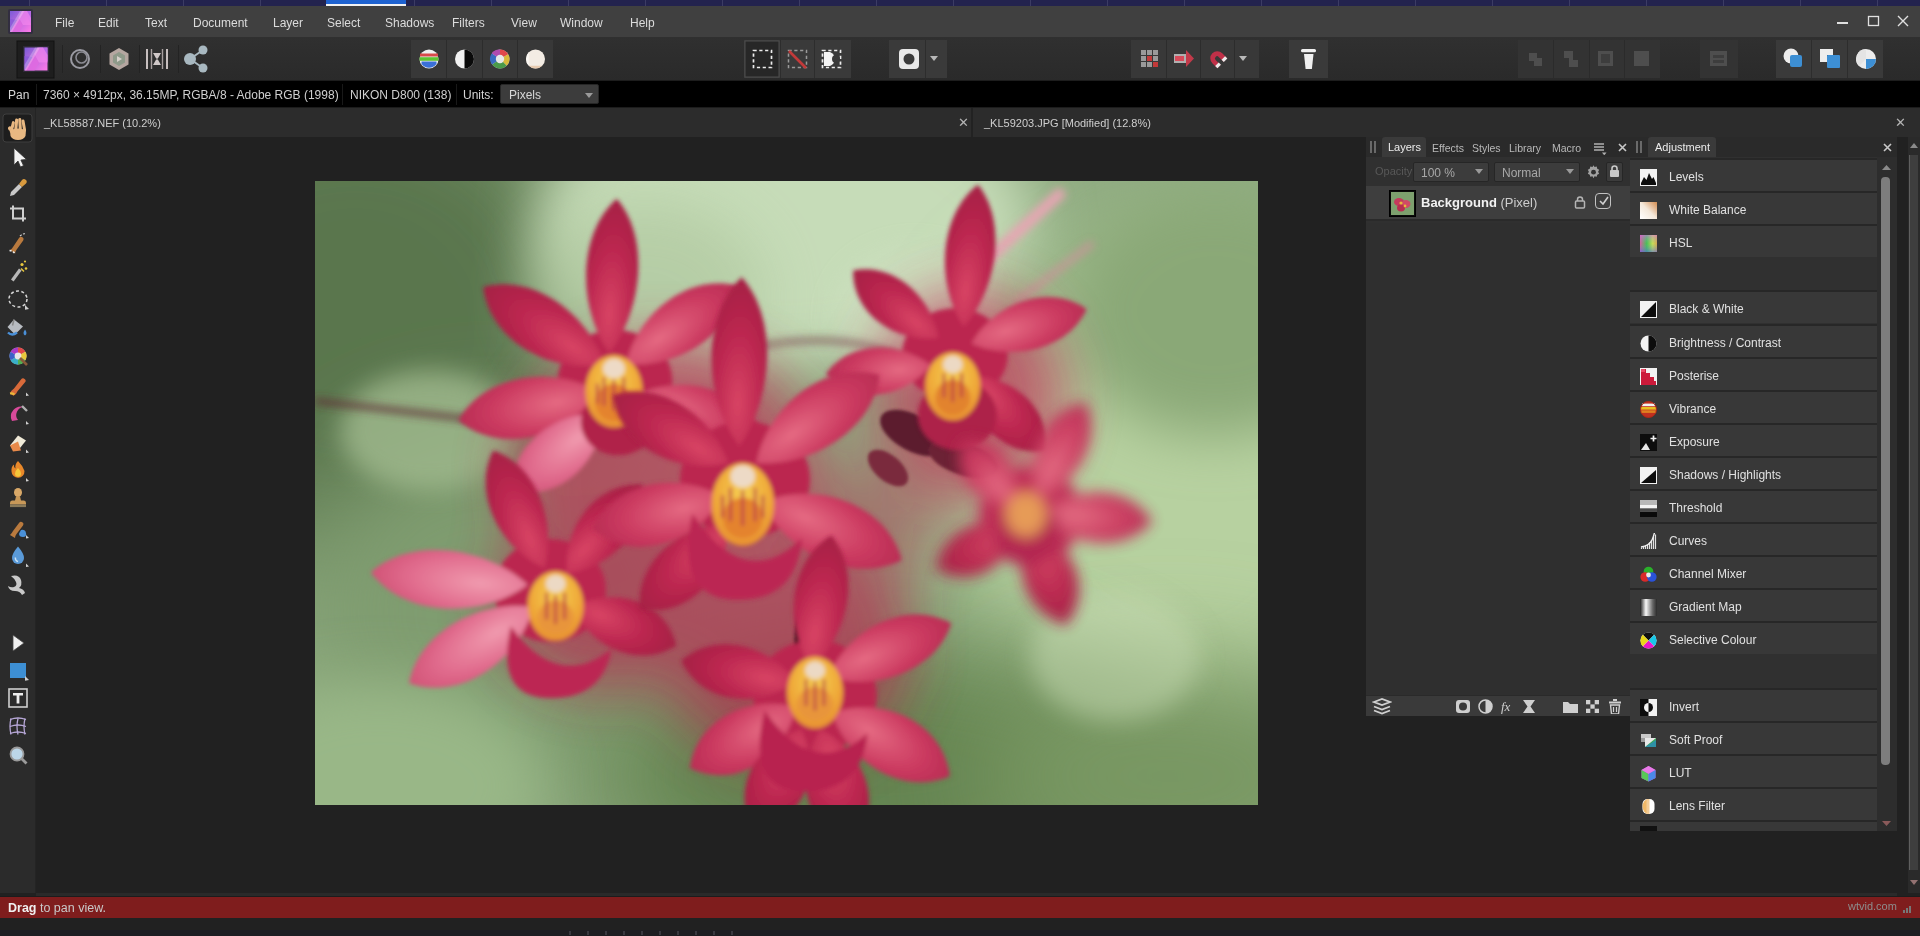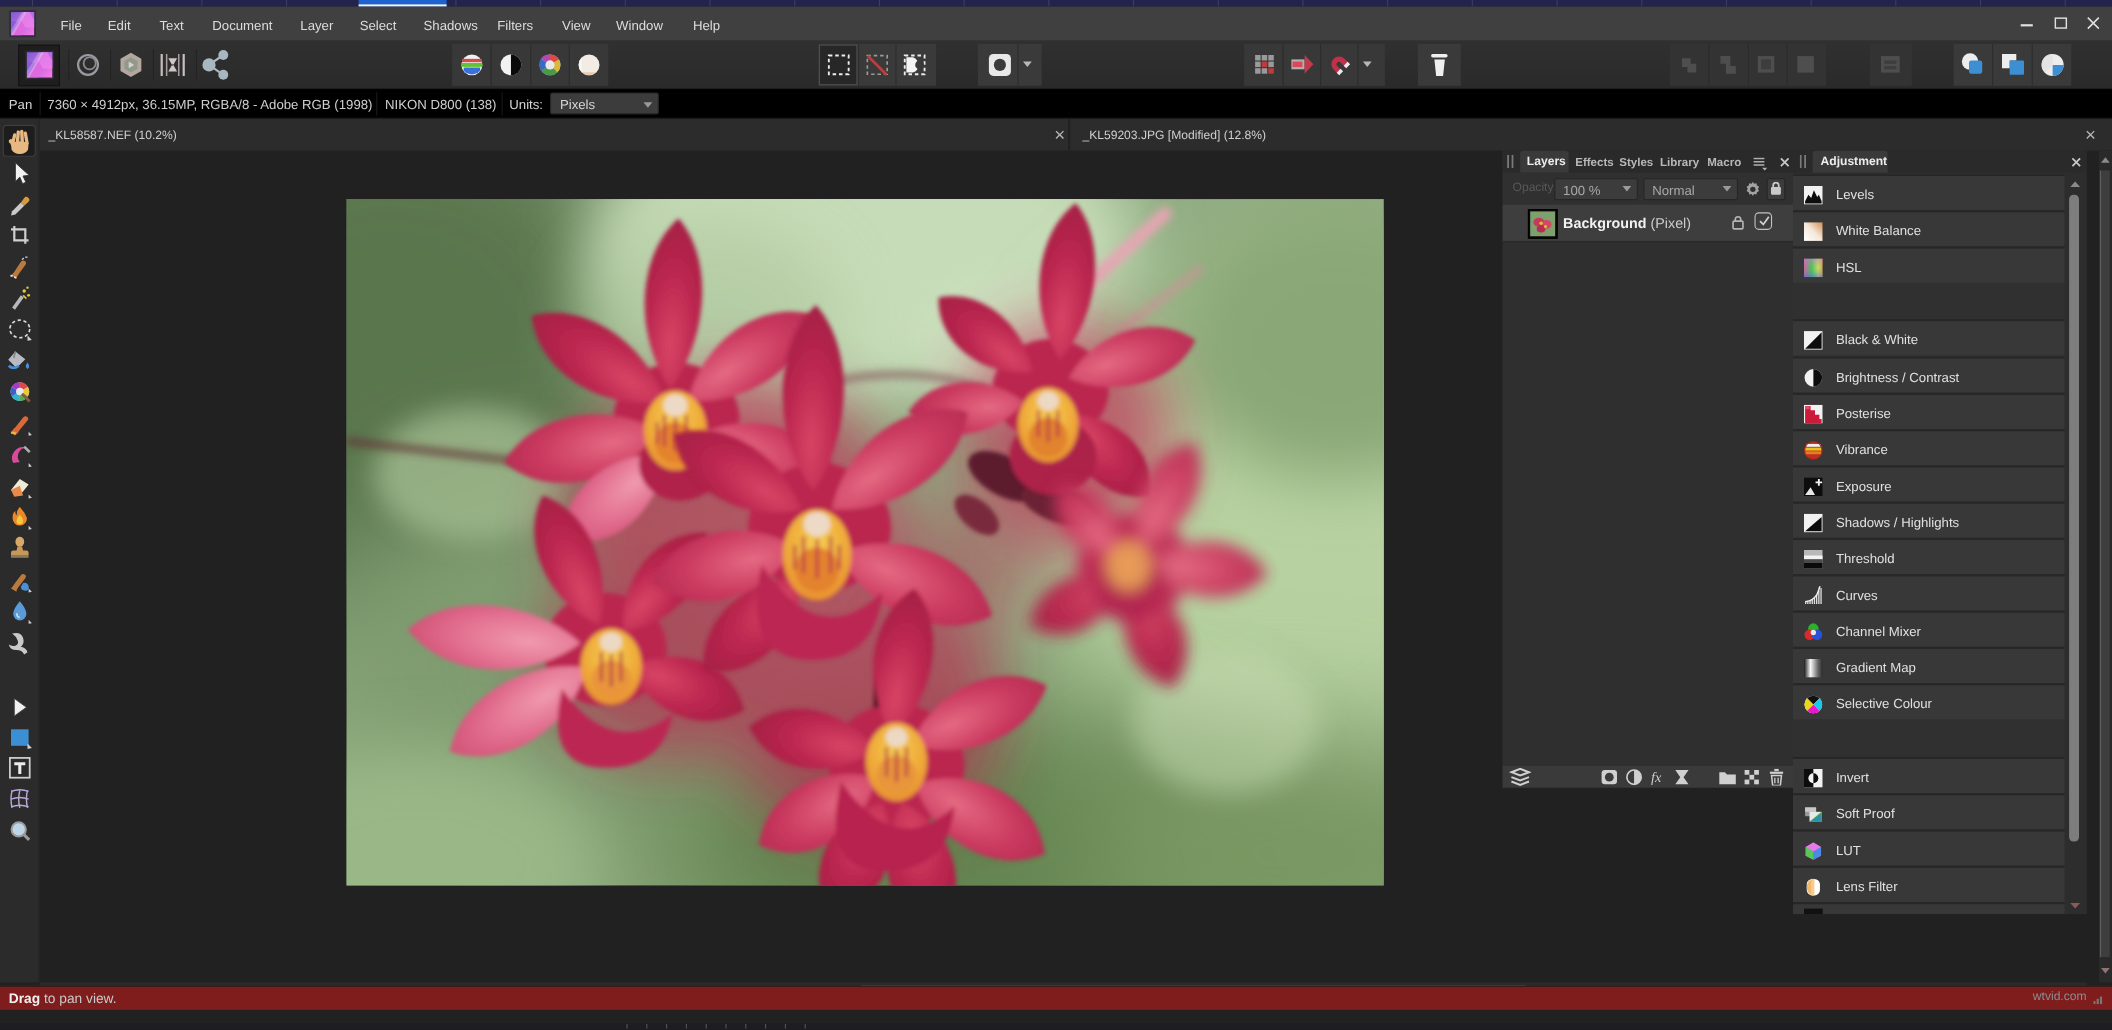--- a/index.html
+++ b/index.html
@@ -44,21 +44,21 @@
   #vscroll { left:1908px; top:137px; width:12px; height:756px; background:#2a2a2a; }
   #vthumb { position:absolute; left:1px; top:18px; width:9px; height:715px; background:#3e3e3e; border-left:1px solid #5f5f5f;}
 
   
   #statusbar { left:0; top:896px; width:1920px; height:22px; background:#7f1d1d; border-top:1px solid #1c1c1c; }
   #bottomstrip { left:0; top:930px; width:1920px; height:6px; background:#1d1d22; }
 
   
   .panel { position:absolute; background:#303030; }
   .ptabbar { position:absolute; left:0; top:0; right:0; height:20px; background:#2a2a2a; }
-  .ptab { position:absolute; top:0; height:20px; font-size:10.5px; color:#b8b8b8;font-weight:bold; }
+  .ptab { position:absolute; top:0; height:20px; font-size:10.5px; color:#b8b8b8; }
   .ptab.active { background:#3a3a3a; color:#ececec; border-radius:3px 3px 0 0; }
 
   .combo { position:absolute; background:#3c3c3c; border:1px solid #262626; border-radius:2px;
            font-size:12px; color:#a8a8a8; }
   .combo .arr { position:absolute; right:5px; top:6px; width:0; height:0;
      border-left:4px solid transparent; border-right:4px solid transparent; border-top:5px solid #9a9a9a; }
 
   .adjrow { position:absolute; left:0; width:247px; height:33px; background:#383838; border-top:2px solid #272727; }
   .adjrow .txt { position:absolute; left:39px; top:10px; font-size:12px; color:#e0e0e0; }
   .adjrow svg { position:absolute; left:10px; top:9px; }

